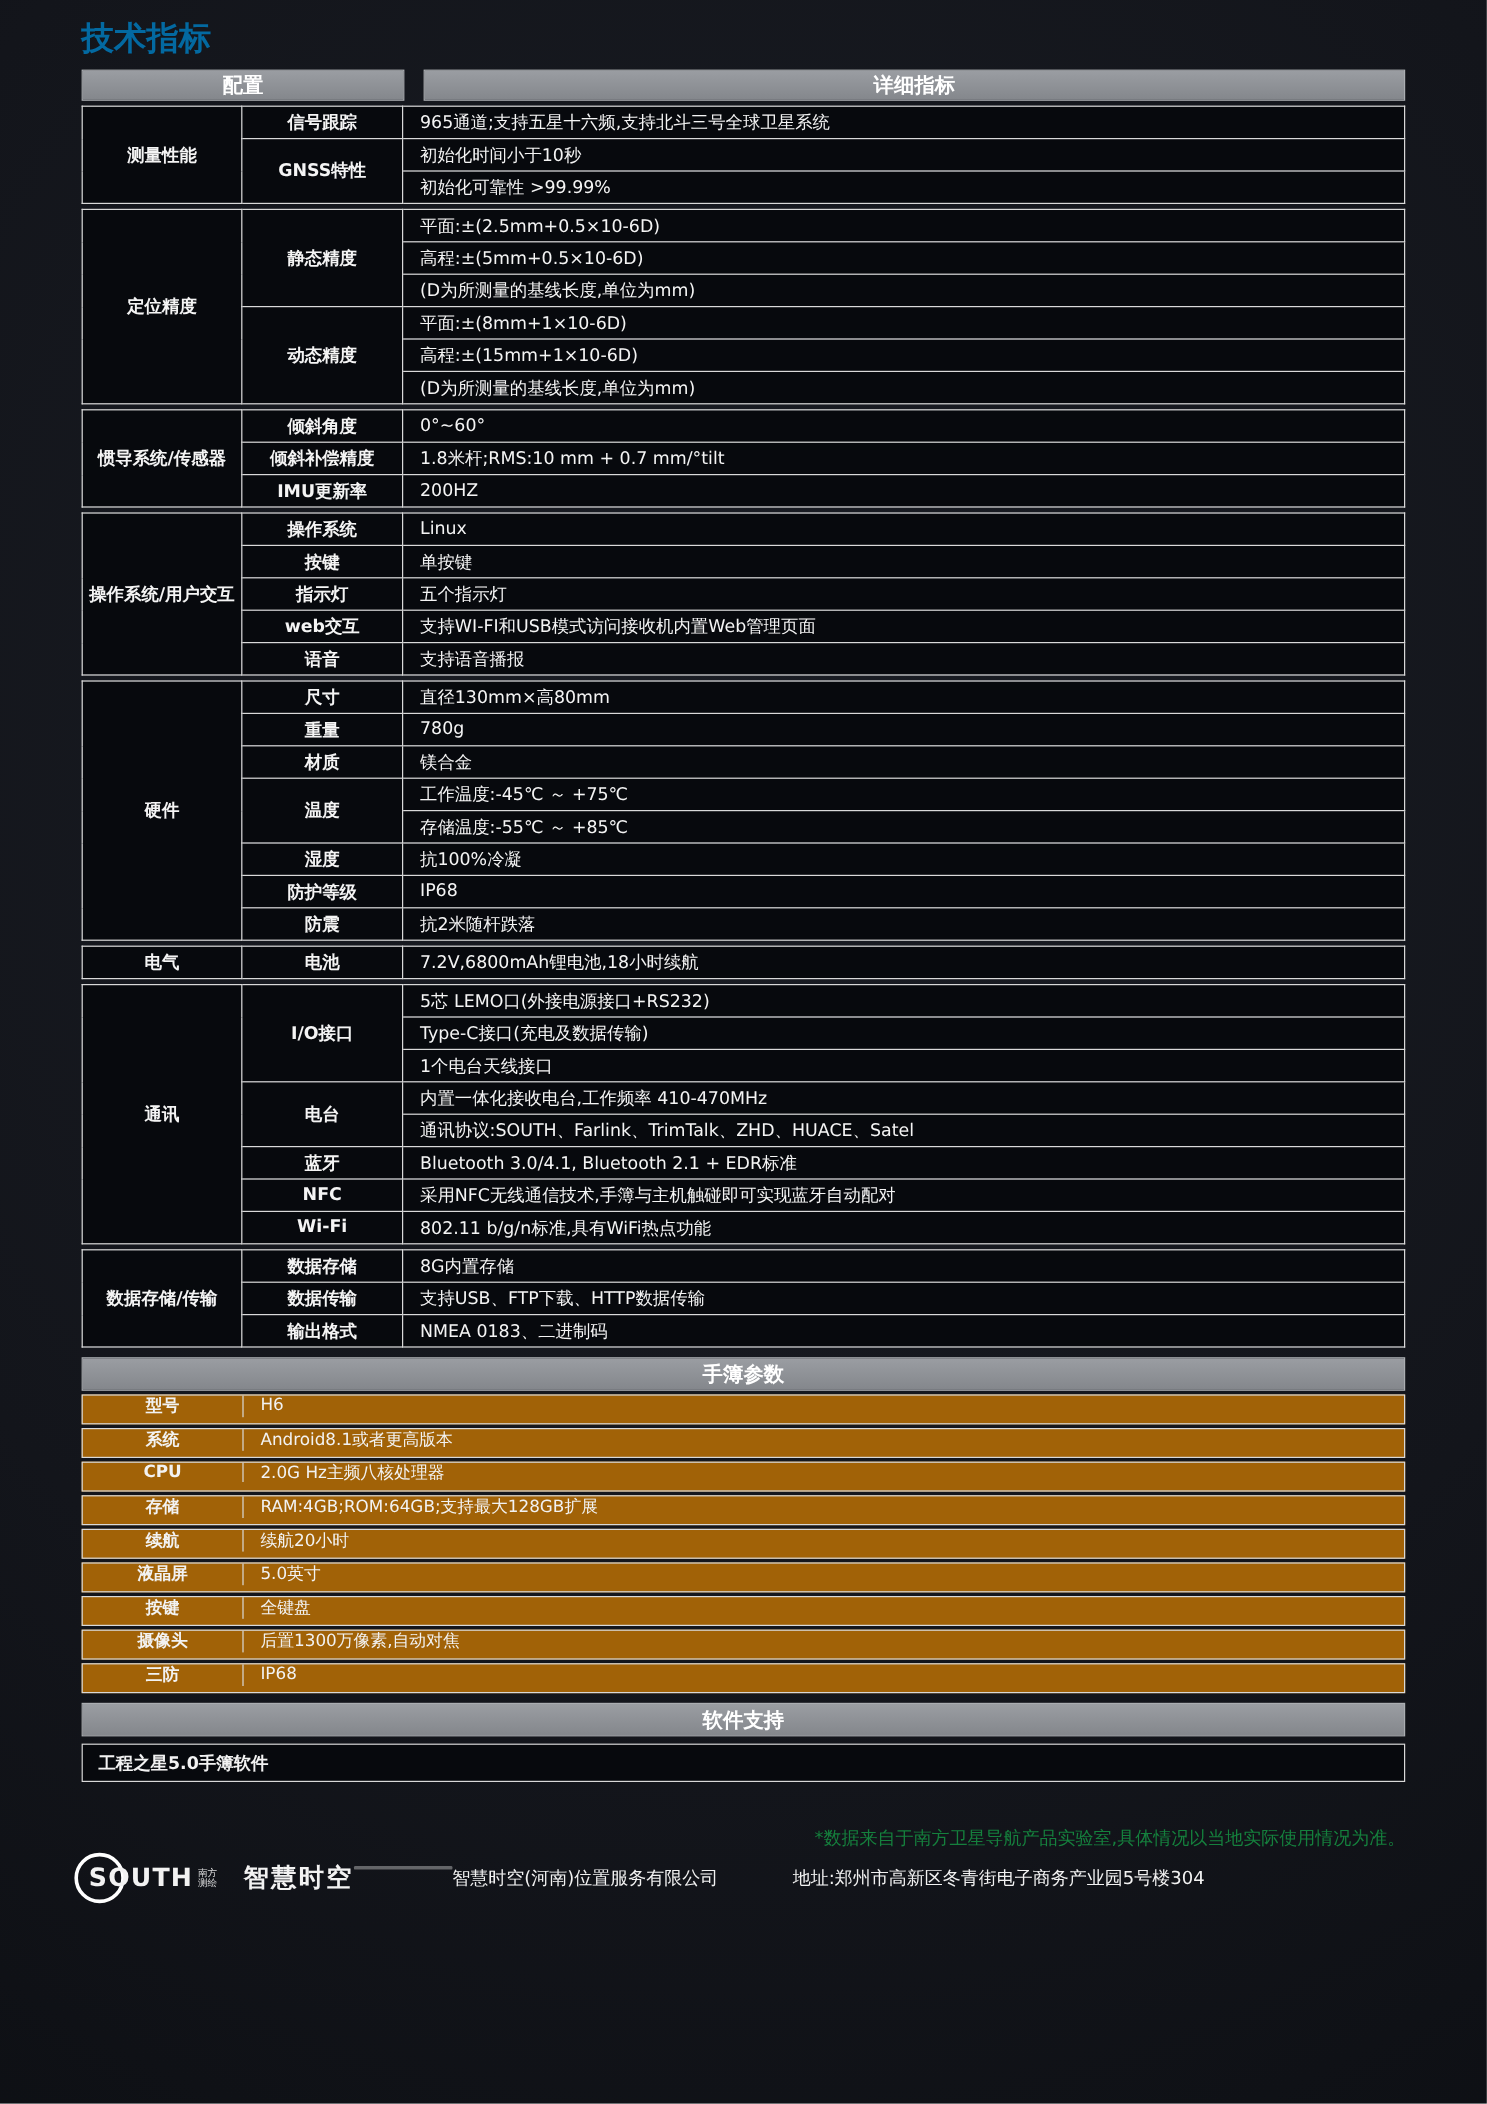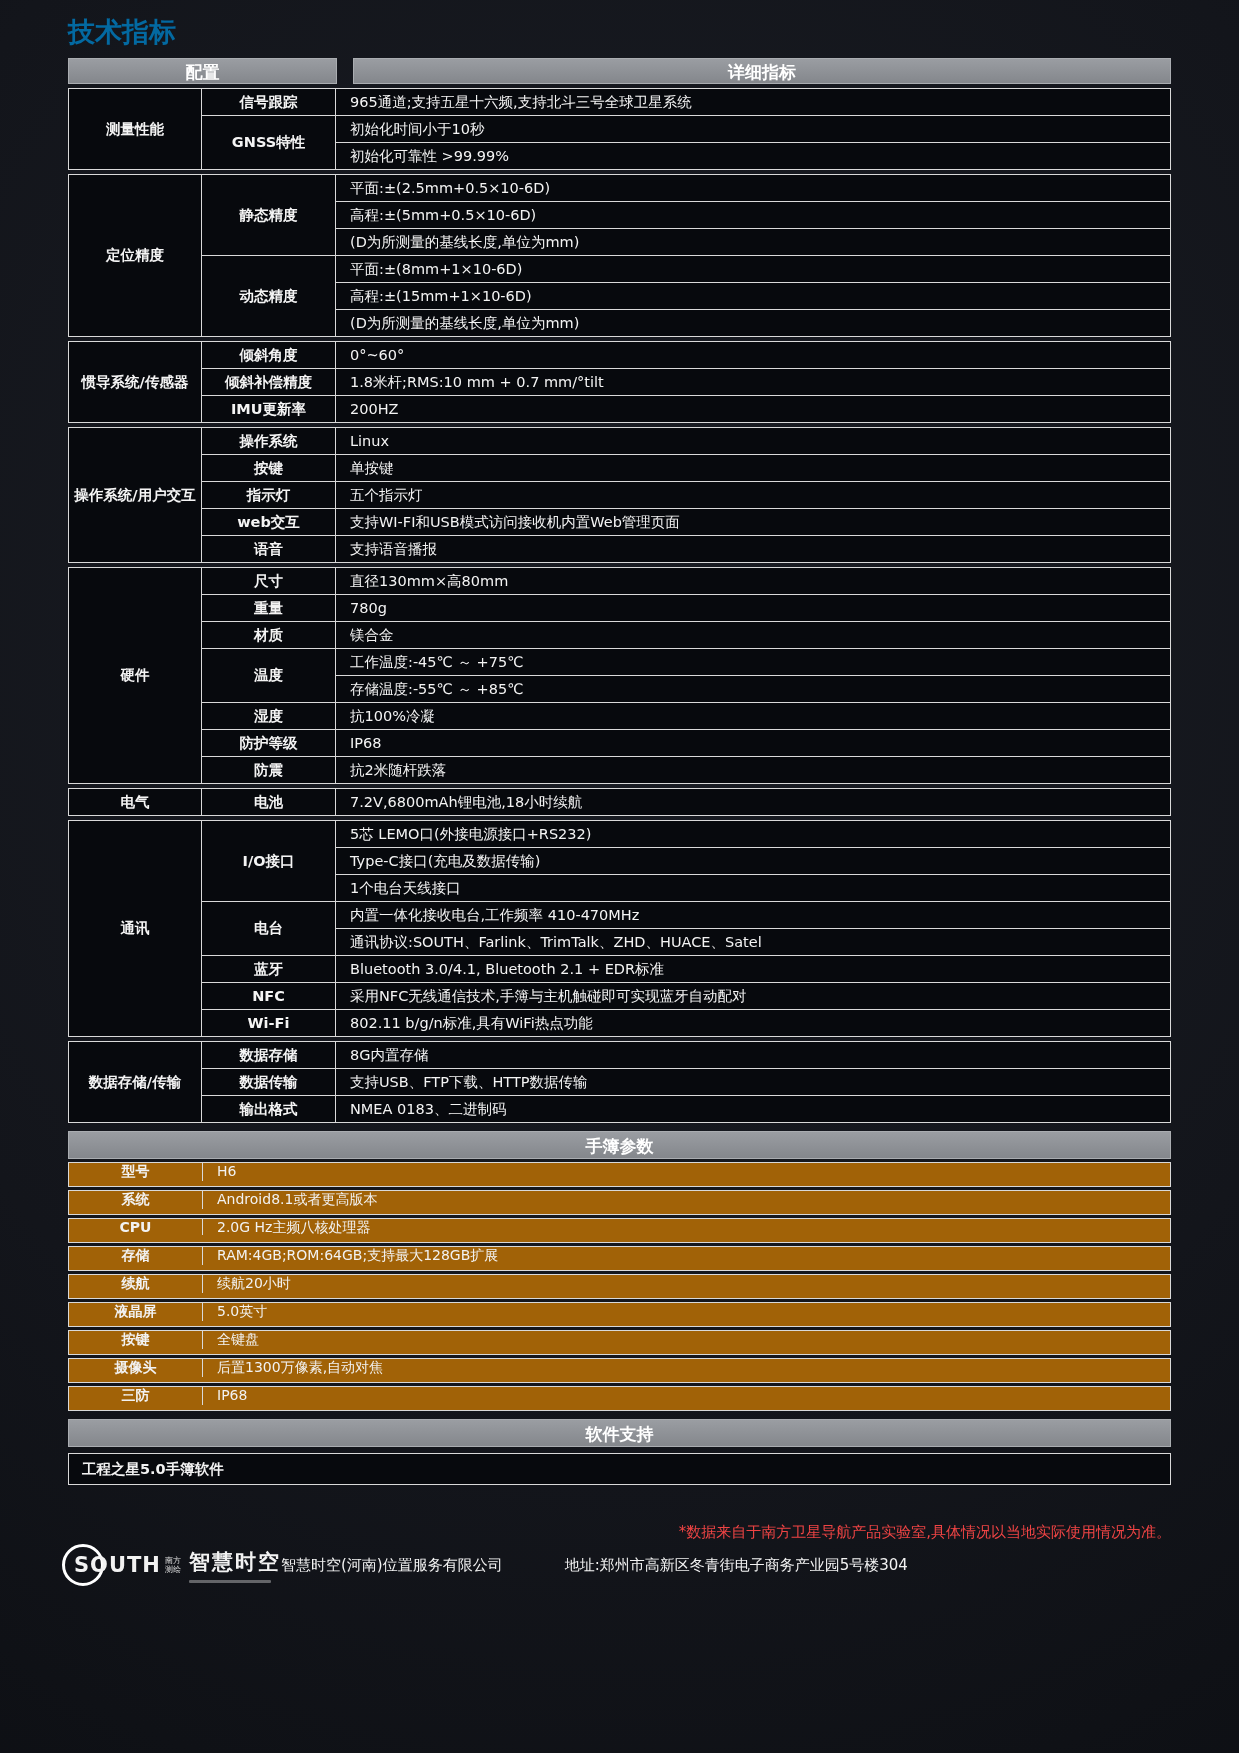--- a/index.html
+++ b/index.html
@@ -45,31 +45,31 @@
   }
   .ctl-label{
     width:133px;border-right:1px solid #d9d9d9;display:flex;align-items:center;
     justify-content:center;font-weight:bold;font-size:14px;flex:none;
   }
   .ctl-value{flex:1;display:flex;align-items:center;padding-left:14px;font-size:14px;}
   .sw-row{
     border:1px solid #d9d9d9;background:#07090d;height:30px;margin-top:6px;
     display:flex;align-items:center;padding-left:13px;font-size:14.5px;font-weight:700;
   }
-  .footnote{margin-top:38px;text-align:right;font-size:15px;color:#ef4444;}
+  .footnote{margin-top:38px;text-align:right;font-size:15px;color:#15803d;}
   
   .footer{position:absolute;left:-6px;top:1544px;display:flex;align-items:center;}
   .south{display:flex;align-items:center;position:relative;}
   .south-circle{
     width:42px;height:42px;border:3px solid #ffffff;border-radius:50%;
     box-sizing:border-box;margin-right:-30px;flex:none;
   }
   .south-text{font-size:21px;font-weight:bold;letter-spacing:1px;position:relative;z-index:1;}
   .south-cn{font-size:8px;line-height:9px;width:18px;margin-left:4px;word-break:break-all;opacity:.9;}
-  .brand{margin-left:6px;display:flex;flex-direction:column;align-items:flex-start;}
+  .brand{margin-left:20px;display:flex;flex-direction:row;align-items:flex-start;}
   .brand-name{font-size:21px;font-weight:bold;letter-spacing:2px;}
   .brand-tag{height:3px;width:82px;background:rgba(255,255,255,.35);margin-top:4px;border-radius:1px;}
   .company{font-size:15px;}
   .address{margin-left:62px;font-size:15px;}
 </style>
 </head>
 <body>
 
 <div class="page">
 

